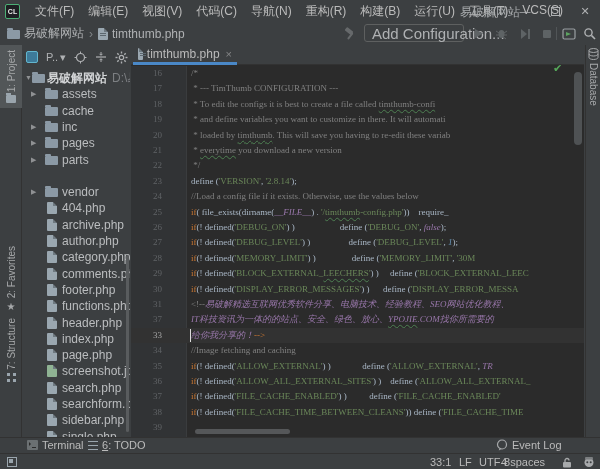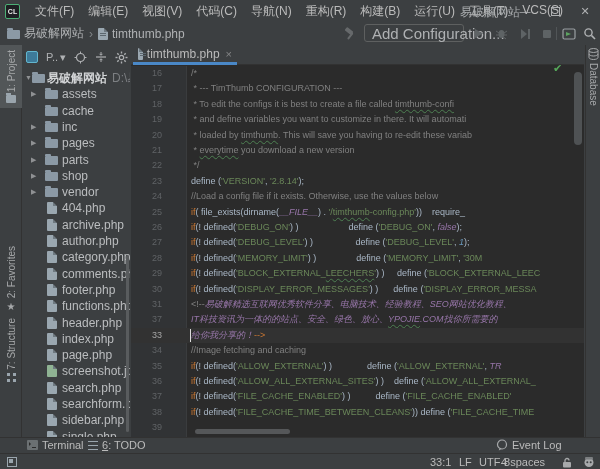--- a/index.html
+++ b/index.html
@@ -70,21 +70,21 @@
 
   
   .editor { position:absolute; left:131px; top:0; width:453px; height:392px; background:#2B2B2B; overflow:hidden; }
   .tabbar { position:absolute; left:0; top:0; width:453px; height:20px; background:#3C3F41; border-bottom:1px solid #323232; }
   .tab { position:absolute; left:2px; top:0; height:20px; width:104px; background:#41454
 7; border-bottom:3px solid #4A88C7; display:flex; align-items:center; gap:4px; padding:0 5px; }
   .tab-label { font-size:12px; color:#BBBBBB; }
   .tab-close { font-size:11px; color:#848587; margin-left:2px; }
   .code-area { position:absolute; left:0; top:21px; width:453px; height:371px; }
   .gutter-bg { position:absolute; left:0; top:0; width:56px; height:371px; background:#313335; border-right:1px solid #3A3C3E; }
-  .code-line { position:absolute; left:0; width:453px; height:15px; font-family:Liberation Sans, sans-serif;
+  .code-line { position:absolute; left:0; width:453px; height:15px; font-family:Liberation Serif, serif;
     font-size:9px; line-height:15px; white-space:pre; }
   .code-line.current { background:#323232; }
   .lnum { position:absolute; left:0; top:0; width:31px; text-align:right; color:#606366; }
   .code-line.current .lnum { color:#A5A5A5; }
   .segs { position:absolute; left:60px; top:0; white-space:pre; }
   .cursor { position:absolute; left:59px; top:1px; width:1px; height:13px; background:#DDDDDD; }
   .sg-c { color:#808080; } .sg-k { color:#CC7832; } .sg-s { color:#6A8759; }
   .sg-n { color:#6897BB; font-style:italic; } .sg-t { color:#A9B7C6; }
   .sg-i { color:#9876AA; font-style:italic; } .sg-o { color:#CC7832; }
   .sg-cw { color:#808080; } .sg-sw { color:#6A8759; } .sg-iw { color:#9876AA; font-style:italic; }
@@ -287,25 +287,20 @@
           <div class="tree-row" style="top: 81.5px;">
             <span class="arrow">▶</span>
             <span class="t-folder"></span>
             <span class="label">parts</span>
           </div>
           <div class="tree-row" style="top: 65.2px;">
             <span class="arrow">▶</span>
             <span class="t-folder"></span>
             <span class="label">pages</span>
           </div>
-          <div class="tree-row" style="top: 97.8px;">
-            <span class="arrow">▶</span>
-            <span class="t-folder"></span>
-            <span class="label">shop</span>
-          </div>
           <div class="tree-row" style="top: 114.1px;">
             <span class="arrow">▶</span>
             <span class="t-folder"></span>
             <span class="label">vendor</span>
           </div>
           <div class="tree-row" style="top: 130.4px;">
             <span class="t-file"></span>
             <span class="label">404.php</span>
           </div>
           <div class="tree-row" style="top: 146.7px;">

